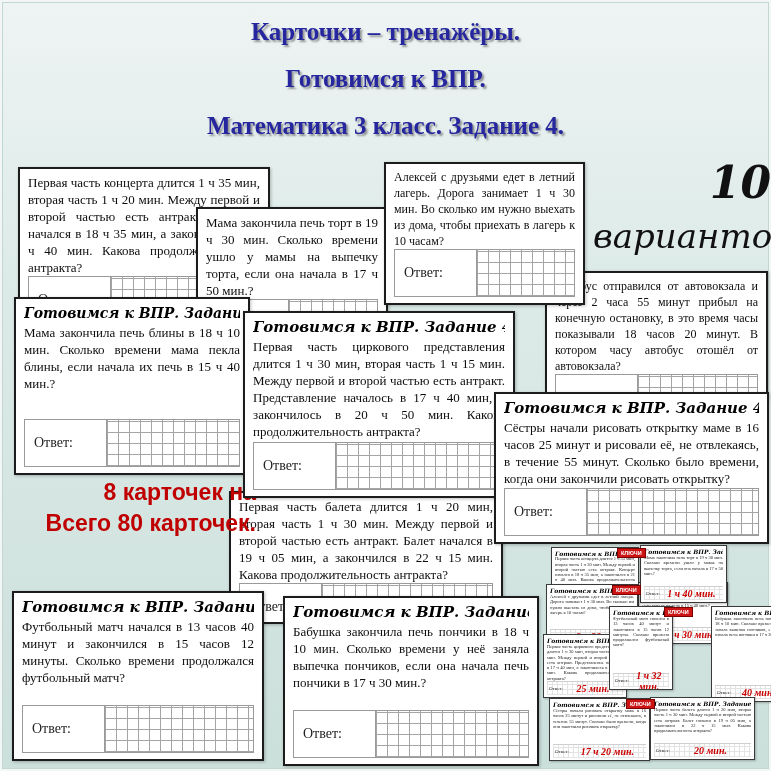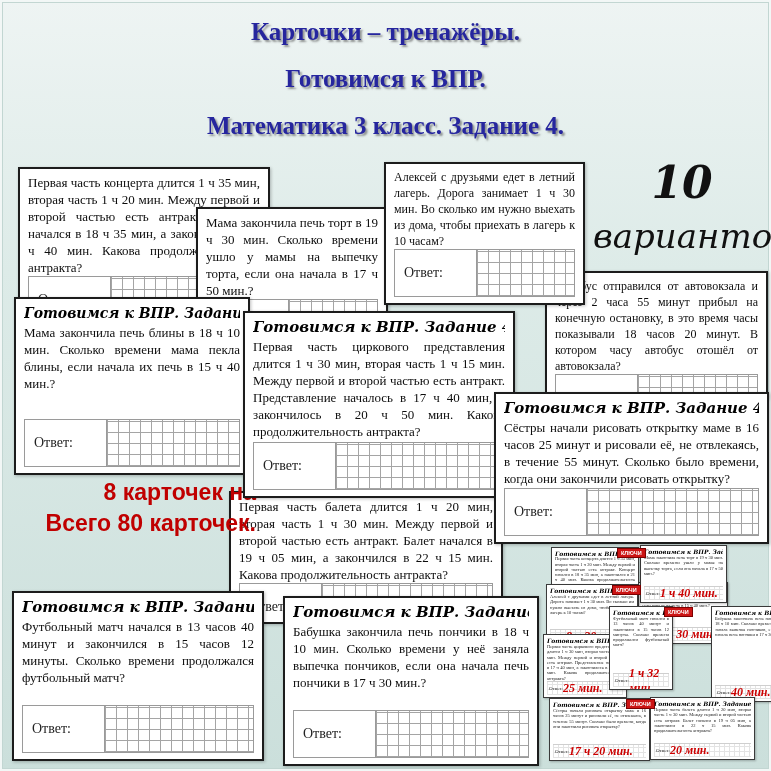--- a/index.html
+++ b/index.html
@@ -18,21 +18,21 @@
     color:#26269e;
     font-family:"Liberation Serif",serif;
     font-weight:bold;
     font-size:25px;
     line-height:47px;
     text-shadow:2px 2px 2px rgba(70,70,70,.55);
   }
   
   .variants{
     position:absolute;left:593px;top:158px;width:178px;
-    text-align:center;color:#111;
+    text-align:right;color:#111;
     font-family:"DejaVu Serif",serif;font-style:italic;
   }
   .variants .v1{font-size:44px;line-height:50px;font-weight:bold;}
   .variants .v2{font-size:34px;line-height:56px;}
   
   .rednote{
     position:absolute;left:16px;top:477px;width:240px;
     text-align:right;color:#c00000;
     font-family:"Liberation Sans",sans-serif;
     font-weight:bold;font-size:23px;line-height:31px;
@@ -103,23 +103,23 @@
   .mini .mans{
     margin-top:auto;flex:0 0 auto;
     height:13px;display:flex;align-items:center;
     border-top:1px solid #cfcfcf;
     background-image:
       repeating-linear-gradient(90deg,#e3e3e3 0 1px,transparent 1px 5px),
       repeating-linear-gradient(0deg,#e3e3e3 0 1px,transparent 1px 5px);
   }
   .mini .mlbl{font-size:5px;color:#333;padding-left:2px;}
   .mini .mval{
-    flex:1;
+    flex:1;text-align:center;
     color:#cc0000;font-weight:bold;font-style:italic;
-    font-size:12px;
+    font-size:10px;
   }
   .kbadge{
     position:absolute;
     background:#cc1414;color:#fff;
     font-family:"Liberation Sans",sans-serif;
     font-weight:bold;font-size:5.5px;line-height:8px;
     padding:0 3px;border:0.5px solid #7d0000;
     z-index:30;
   }
 </style>

